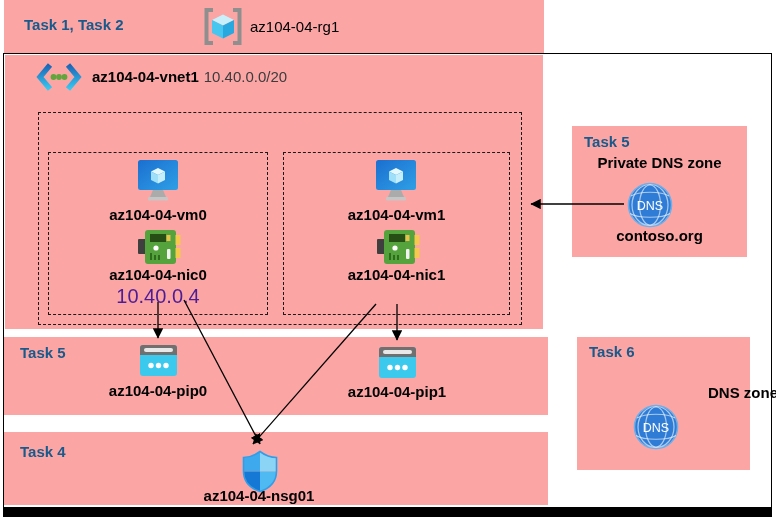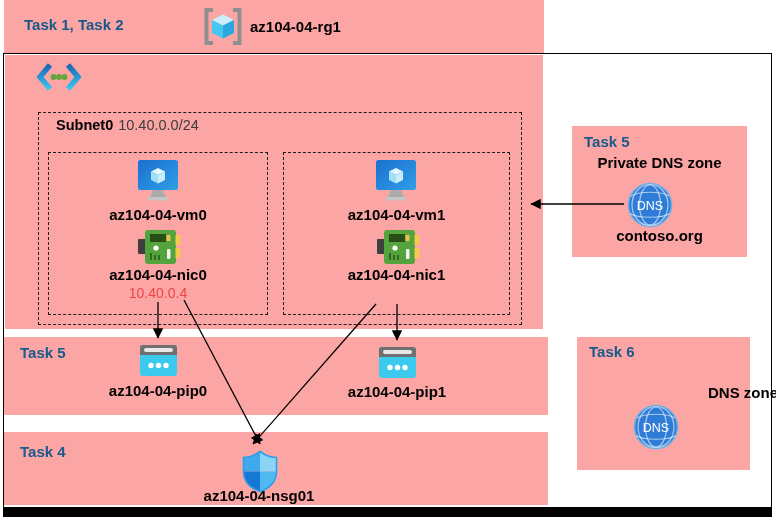--- a/index.html
+++ b/index.html
@@ -4,24 +4,24 @@
 <style>
   * { margin:0; padding:0; box-sizing:border-box; }
   html,body { background:#ffffff; }
   .page {
     position:relative; width:776px; height:517px; overflow:hidden;
     background:#ffffff; font-family:"Liberation Sans", sans-serif; color:#000;
   }
   .abs { position:absolute; }
   .panel { position:absolute; background:#fca5a5; }
   .task-label { position:absolute; font-size:15px; font-weight:bold; color:#175A8B; white-space:nowrap; }
-  .bold-label { font-size:15px; font-weight:bold; color:#000; white-space:nowrap; }
+  .bold-label { font-size:15px; font-weight:normal; color:#000; white-space:nowrap; }
   .center-label { position:absolute; text-align:center; font-size:15px; font-weight:bold; color:#000; }
   .cidr { font-weight:normal; color:#3C3C3C; margin-left:5px; }
-  .ip-label { position:absolute; text-align:center; font-size:14px; font-weight:normal; color:#ef4444; }
+  .ip-label { position:absolute; text-align:center; font-size:20px; font-weight:normal; color:#4c1d95; }
   .subnet-title { position:absolute; font-size:14.5px; font-weight:bold; white-space:nowrap; }
   .subnet-title .cidr { font-size:14.5px; }
 
   
   .main-box { position:absolute; left:3px; top:53px; width:769px; height:464px;
               border:1.5px solid #000; border-bottom:10px solid #000; }
   .header-band { left:4px; top:0; width:540px; height:53px; }
   .vnet-fill { left:5px; top:55px; width:538px; height:274px; }
   .outer-dashed { position:absolute; left:38px; top:112px; width:484px; height:213px; border:1.5px dashed #1A1A1A; }
   .subnet-box { position:absolute; border:1.5px dashed #1A1A1A; }
@@ -63,28 +63,28 @@
         <stop offset="0" stop-color="#1B64B6"></stop>
           <stop offset="1" stop-color="#38C8F0"></stop>
       </linearGradient>
     </defs>
     <polyline points="14,4 4,16 14,28" fill="none" stroke="url(#vng)" stroke-width="5.5"></polyline>
     <polyline points="32,4 42,16 32,28" fill="none" stroke="url(#vng)" stroke-width="5.5"></polyline>
     <circle cx="17.5" cy="16" r="2.9" fill="#61A63C"></circle>
     <circle cx="23" cy="16" r="2.9" fill="#61A63C"></circle>
     <circle cx="28.5" cy="16" r="2.9" fill="#61A63C"></circle>
   </svg>
+  <div class="abs" style="left:92px; top:68px; font-size:15px; z-index:2; white-space:nowrap;">
+    <span style="font-weight:bold;">az104-04-vnet1</span><span class="cidr">10.40.0.0/20</span>
+  </div>
 
   <div class="outer-dashed"></div>
   <div class="subnet-box" id="subnet0-box"></div>
   <div class="subnet-box" id="subnet1-box"></div>
 
-  <div class="subnet-title" style="left:56px; top:117px;">
-    <span>Subnet0</span><span class="cidr">10.40.0.0/24</span>
-  </div>
 
   <svg class="abs" style="left:136px; top:160px;" width="44" height="42" viewBox="0 0 44 42">
     <defs>
       <linearGradient id="vmg" x1="0" y1="0" x2="1" y2="1">
         <stop offset="0" stop-color="#1B6FD0"></stop>
           <stop offset="1" stop-color="#2F9FE6"></stop>
       </linearGradient>
     </defs>
     <rect x="2" y="0" width="40" height="30" rx="2.5" fill="url(#vmg)"></rect>
     <polygon points="22,8 29,11.5 22,15 15,11.5" fill="#E2F7FE"></polygon>

